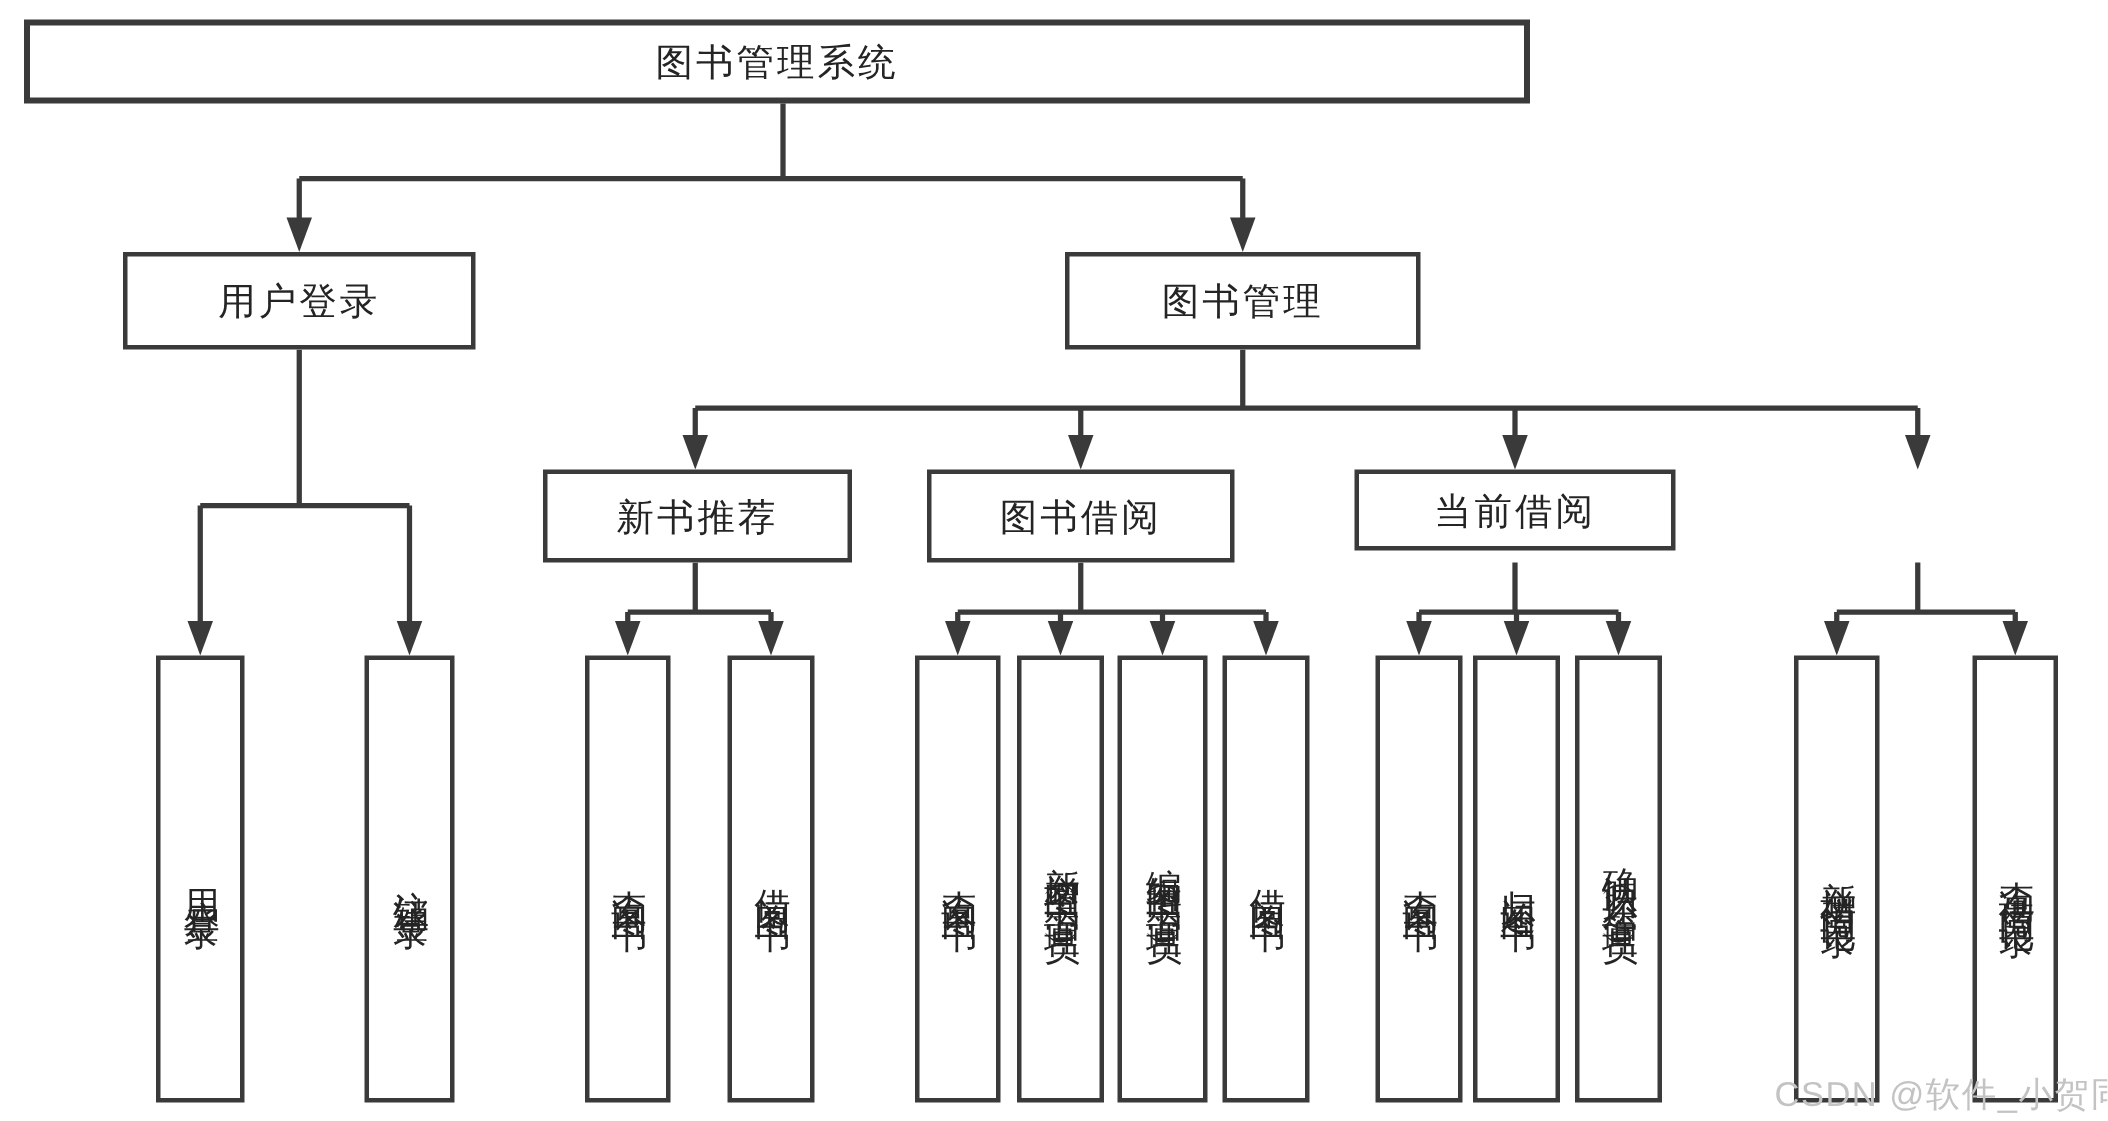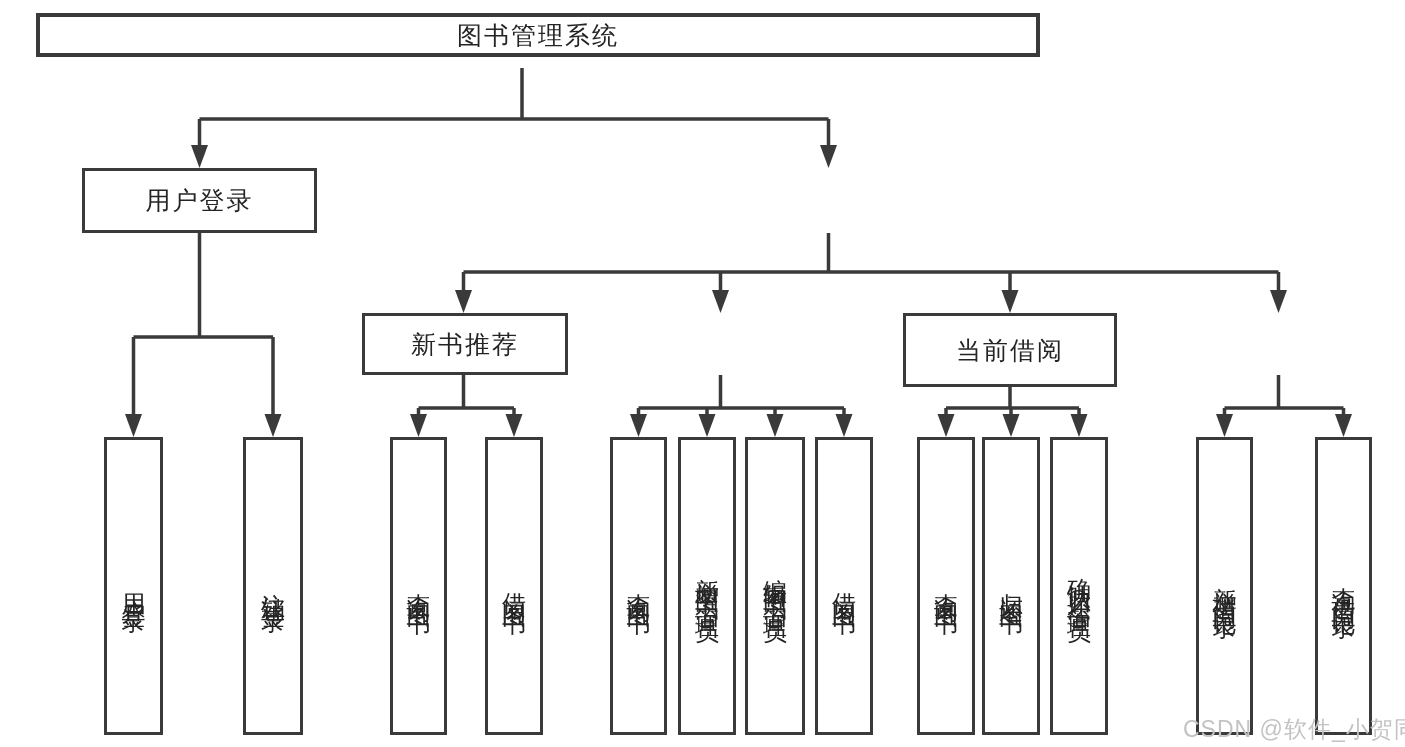--- a/index.html
+++ b/index.html
@@ -93,32 +93,38 @@
       <use href="#arrowhead" x="775" y="437"></use>
       <use href="#arrowhead" x="844" y="437"></use>
       <use href="#arrowhead" x="946" y="437"></use>
       <use href="#arrowhead" x="1011" y="437"></use>
       <use href="#arrowhead" x="1079" y="437"></use>
       <use href="#arrowhead" x="1224.5" y="437"></use>
       <use href="#arrowhead" x="1343.5" y="437"></use>
     </g>
   </svg>
 
-  <div class="box hbox root-box" style="left:36px;top:13px;width:1004px;height:44px">
+  <div class="box hbox root-box" style="left:16px;top:13px;width:1004px;height:56px">
     <span>图书管理系统</span>
   </div>
 
   <div class="box hbox" style="left:82px;top:168px;width:235px;height:65px">
     <span>用户登录</span>
   </div>
+  <div class="box hbox" style="left:710px;top:168px;width:237px;height:65px">
+    <span>图书管理</span>
+  </div>
 
   <div class="box hbox" style="left:362px;top:313px;width:206px;height:62px">
     <span>新书推荐</span>
   </div>
-  <div class="box hbox" style="left:903px;top:313px;width:214px;height:74px">
+  <div class="box hbox" style="left:618px;top:313px;width:205px;height:62px">
+    <span>图书借阅</span>
+  </div>
+  <div class="box hbox" style="left:903px;top:313px;width:214px;height:54px">
     <span>当前借阅</span>
   </div>
 
   <div class="box vbox" style="left:104px;top:437px;width:59px;height:298px">
     <span>用户登录</span>
   </div>
   <div class="box vbox" style="left:243px;top:437px;width:60px;height:298px">
     <span>注销登录</span>
   </div>
   <div class="box vbox" style="left:390px;top:437px;width:57px;height:298px">

